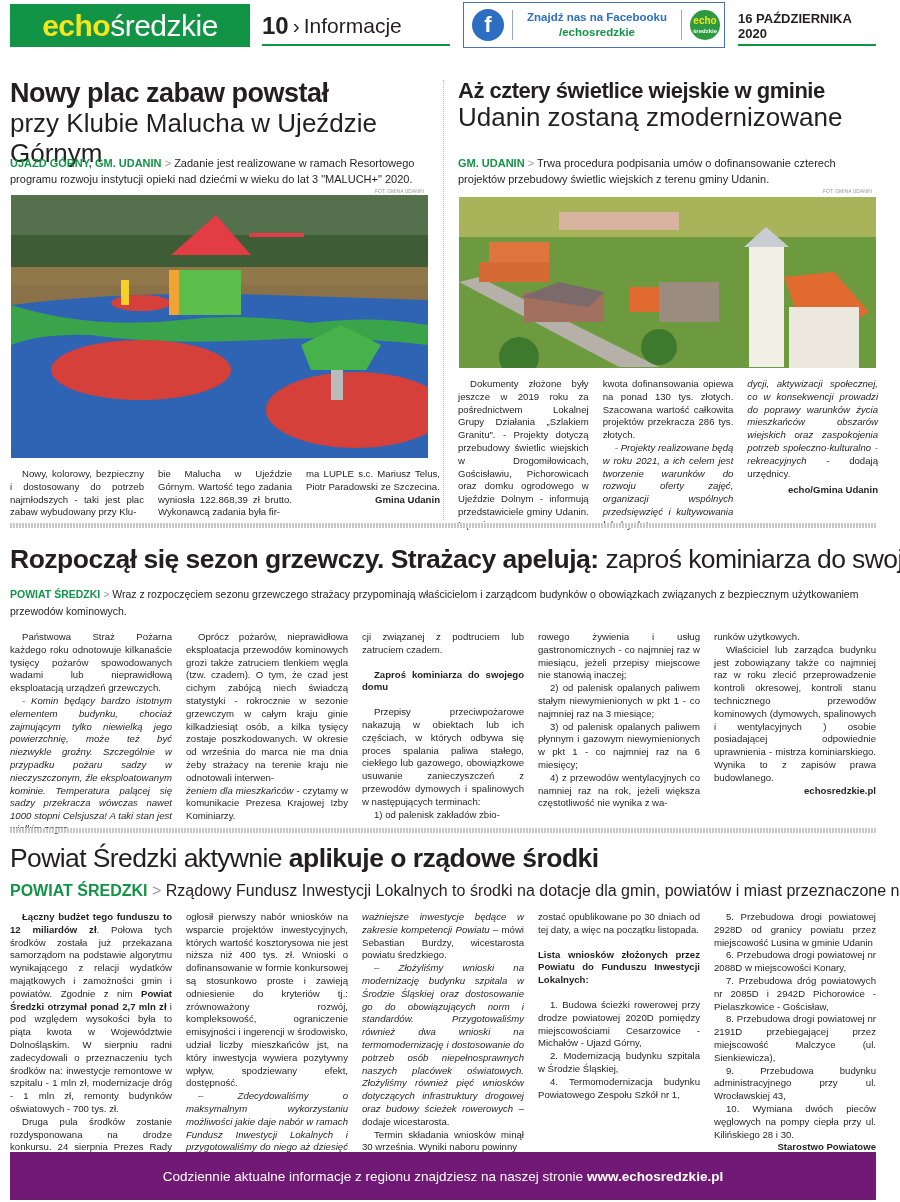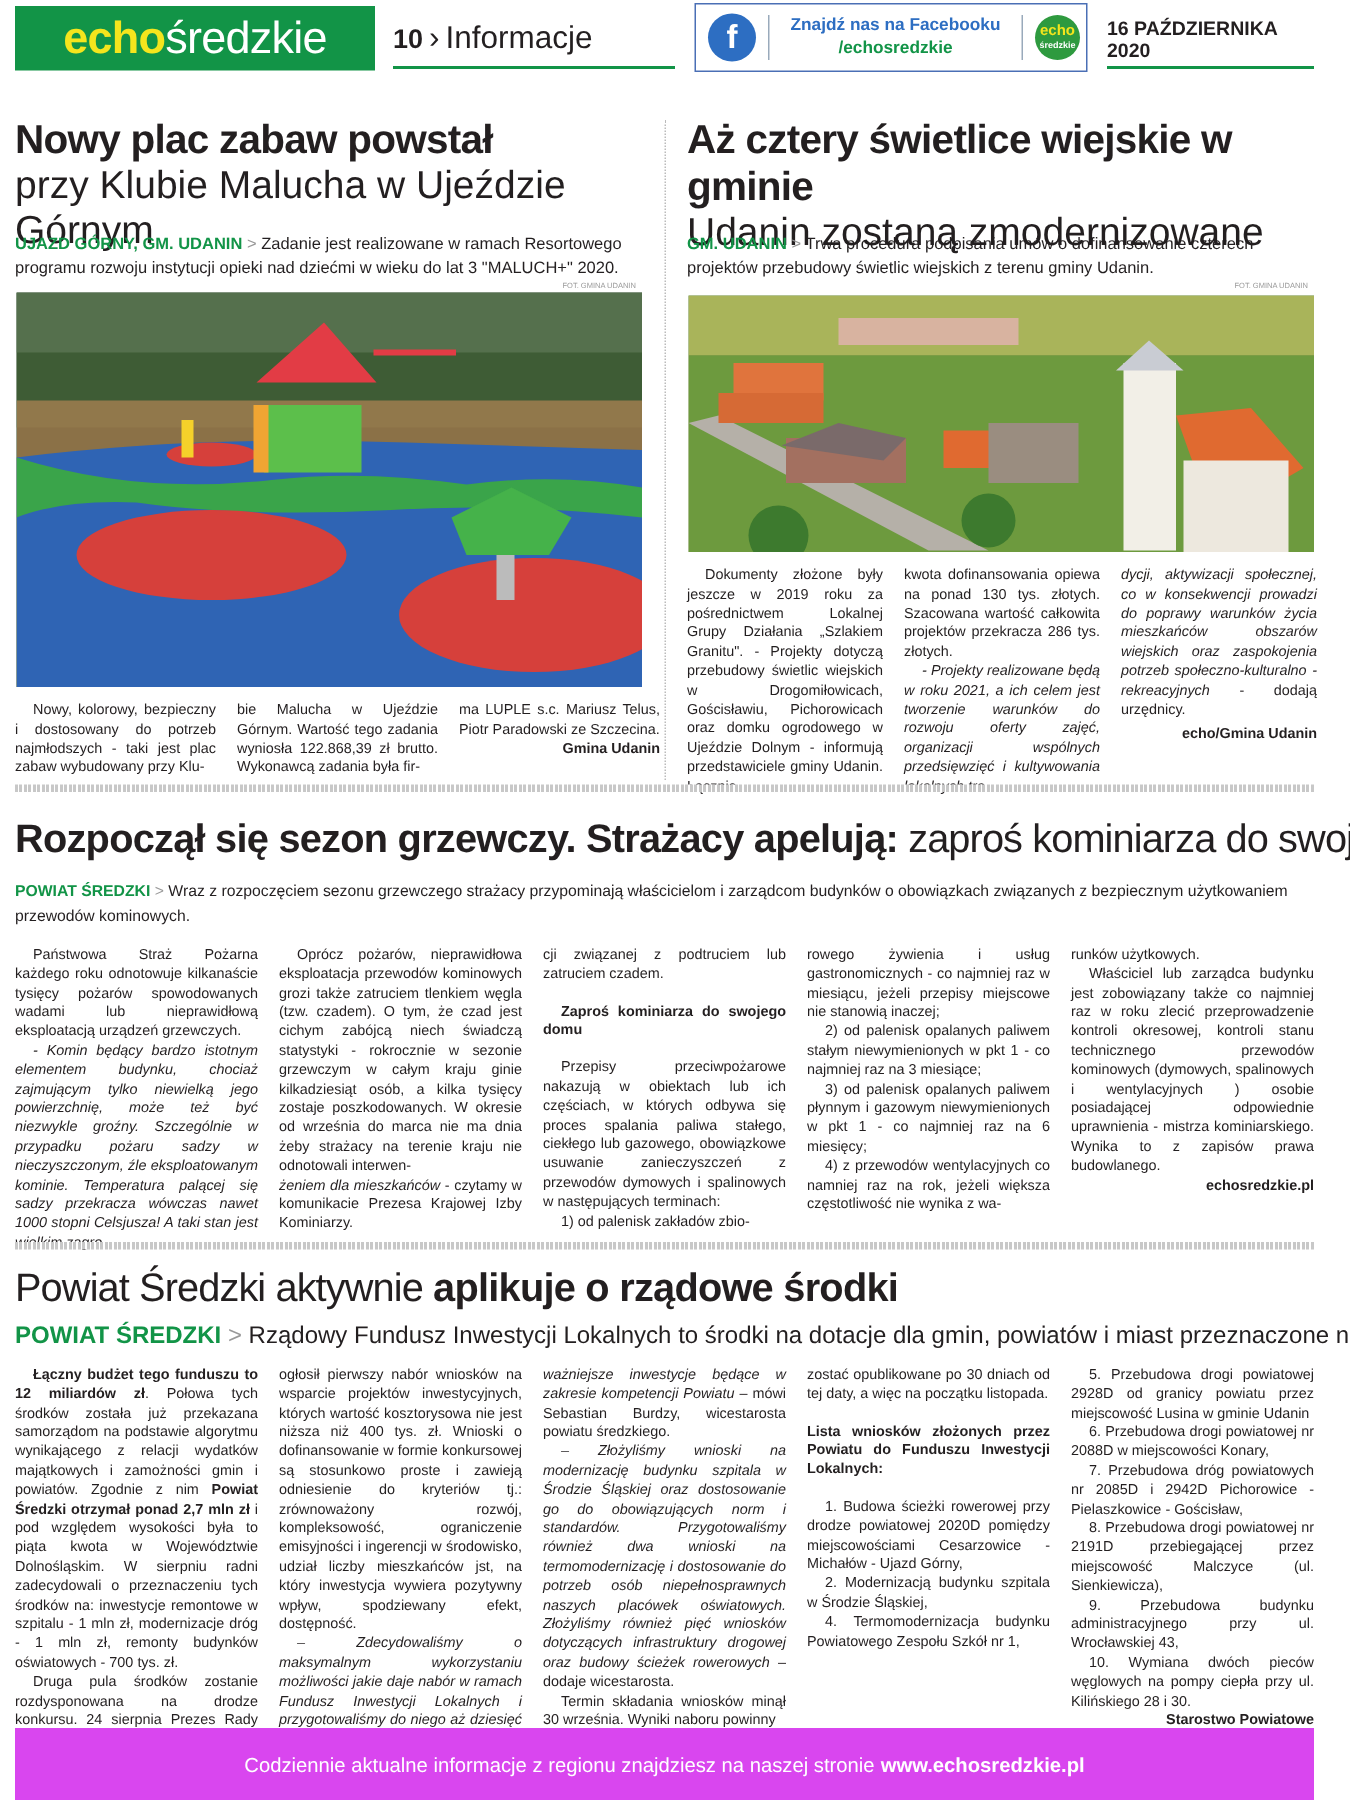--- a/index.html
+++ b/index.html
@@ -2,21 +2,21 @@
 <html><head>
 <meta charset="utf-8">
 <style>
   * { box-sizing: border-box; margin: 0; padding: 0; }
   body { width: 900px; height: 1202px; background: #fff; font-family: "Liberation Sans", sans-serif; color: #231f20; position: relative; overflow: hidden; }
   
   .masthead { position: absolute; left: 10px; top: 4px; width: 240px; height: 43px; background: #129447; display: flex; align-items: center; justify-content: center; font-size: 30px; letter-spacing: -0.5px; }
   .masthead .echo { color: #f4e51d; font-weight: bold; }
   .masthead .sred { color: #fff; }
   .section { position: absolute; left: 262px; top: 8px; width: 188px; height: 38px; border-bottom: 2px solid #129447; font-size: 21px; display: flex; align-items: center; gap: 4px; }
-  .section .num { font-weight: bold; font-size: 18px; }
+  .section .num { font-weight: bold; font-size: 24px; }
   .fb-box { position: absolute; left: 463px; top: 2px; width: 262px; height: 46px; border: 1px solid #4a6fb5; display: flex; align-items: center; }
   .fb-icon { width: 32px; height: 32px; border-radius: 50%; background: #2d6ec2; margin-left: 8px; display: flex; align-items: center; justify-content: center; color: #fff; font-weight: bold; font-size: 22px; }
   .fb-sep { width: 1px; height: 30px; background: #9ab; margin: 0 8px; }
   .fb-text { flex: 1; text-align: center; color: #2d6ec2; font-weight: bold; font-size: 11.5px; line-height: 15px; }
   .fb-text .handle { color: #129447; }
   .fb-logo { width: 30px; height: 30px; border-radius: 50%; background: #2e9a3f; color: #f4e51d; font-size: 10px; font-weight: bold; text-align: center; line-height: 11px; padding-top: 5px; margin-right: 4px; }
   .fb-logo small { color: #fff; font-size: 6px; display: block; }
   .date { position: absolute; left: 738px; top: 8px; width: 138px; height: 38px; border-bottom: 2px solid #129447; font-weight: bold; font-size: 13px; display: flex; align-items: center; justify-content: center; }
 
   .h-bold { font-weight: bold; letter-spacing: -0.5px; }
@@ -27,21 +27,21 @@
   .photo-cap { position: absolute; font-size: 5px; color: #999; text-transform: uppercase; }
   .cols { position: absolute; display: flex; gap: 14px; font-size: 9.6px; line-height: 12.8px; text-align: justify; }
   .cols .col { flex: 1; }
   .cols p { text-indent: 12px; }
   .cols .sign { text-align: right; font-weight: bold; text-indent: 0; }
   .cols .subhead { font-weight: bold; margin: 12px 0; }
   .it { font-style: italic; }
   .b { font-weight: bold; }
   .vdiv { position: absolute; left: 443px; top: 80px; height: 440px; border-left: 1px dotted #bbb; }
   .hdiv { position: absolute; left: 10px; width: 866px; height: 5px; background: repeating-linear-gradient(90deg, #c8c8c8 0 2px, #fff 2px 3px); }
-  .footer { position: absolute; left: 10px; top: 1152px; width: 866px; height: 48px; background: #d946ef; color: #fff; font-size: 13.5px; display: flex; align-items: center; justify-content: center; gap: 4px; }
+  .footer { position: absolute; left: 10px; top: 1152px; width: 866px; height: 48px; background: #701a75; color: #fff; font-size: 13.5px; display: flex; align-items: center; justify-content: center; gap: 4px; }
   .footer b { font-weight: bold; }
   .photo { position: absolute; overflow: hidden; }
 </style>
 </head>
 <body>
 
 <div class="masthead">
   <span class="echo">echo</span>
     <span class="sred">średzkie</span>
 </div>
@@ -103,21 +103,21 @@
     </div>
   <div class="col">
     <p style="text-indent:0">ma LUPLE s.c. Mariusz Telus, Piotr Paradowski ze Szczecina.</p>
     <p class="sign">Gmina Udanin</p>
   </div>
 </div>
 
 <div class="vdiv"></div>
 
 <div class="article-title" style="left:458px;top:78px;width:420px;">
-  <div class="h-bold" style="font-size:27px;">Aż cztery świetlice wiejskie w gminie</div>
+  <div class="h-bold" style="font-size:22px;">Aż cztery świetlice wiejskie w gminie</div>
   <div style="font-size:26px;">Udanin zostaną zmodernizowane</div>
 </div>
 <div class="lead" style="left:458px;top:155px;width:420px;">
   <span class="tag">GM. UDANIN</span>
   <span class="arrow">&gt;</span>
   <span>Trwa procedura podpisania umów o dofinansowanie czterech projektów przebudowy świetlic wiejskich z terenu gminy Udanin.</span>
 </div>
 <div class="photo-cap" style="left:823px;top:188px;">FOT. GMINA UDANIN</div>
 <div class="photo" style="left:459px;top:197px;width:417px;height:171px;background:#6b8a3a;">
   <svg width="417" height="171" viewBox="0 0 417 171">

